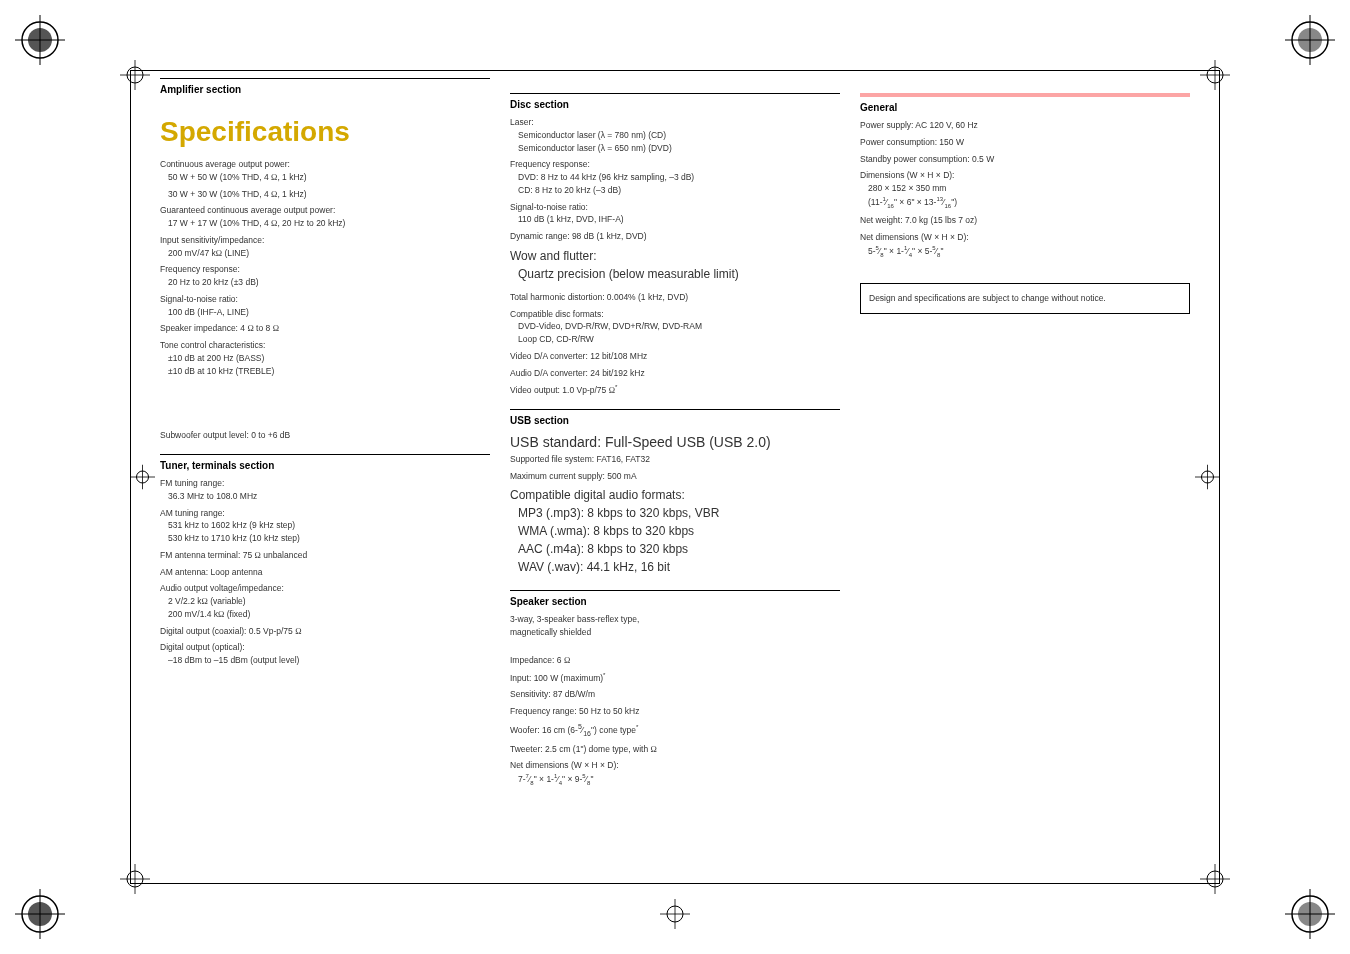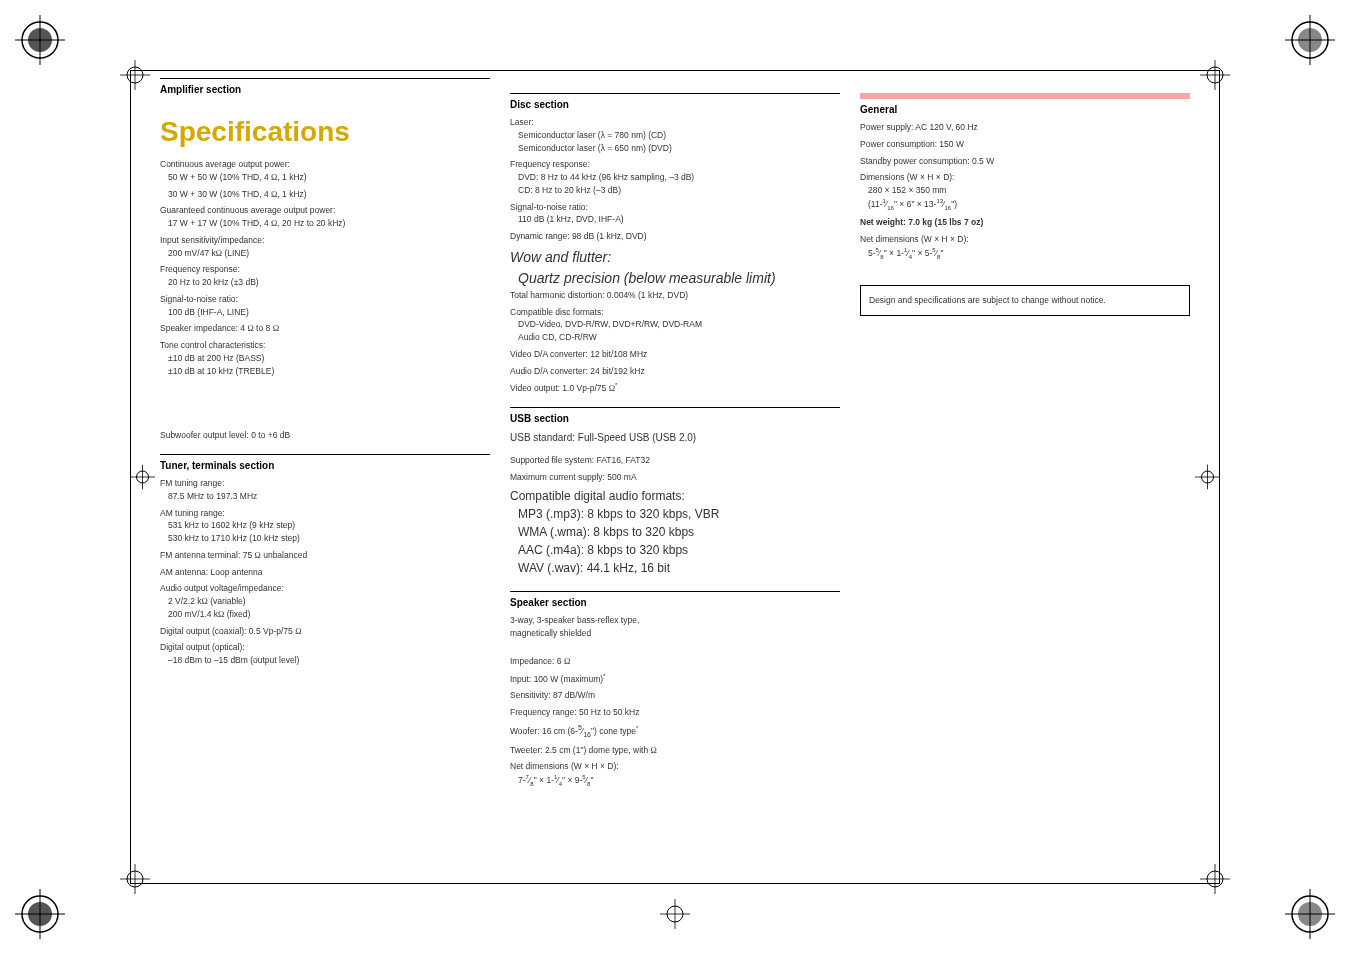--- a/index.html
+++ b/index.html
@@ -223,21 +223,21 @@
       <div style="font-size:8.5px;line-height:1.5;color:#333;margin-bottom:4px;margin-top:48px;">
         Subwoofer output level: 0 to +6 dB
       </div>
 
       <div style="border-top:1px solid #000;padding-top:4px;margin-top:8px;margin-bottom:6px;">
         <span style="font-size:10px;font-weight:bold;">Tuner, terminals section</span>
       </div>
 
       <div style="font-size:8.5px;line-height:1.5;color:#333;margin-bottom:4px;">
         FM tuning range:<br>
-        <span style="padding-left:8px;">87.5 MHz to 197.3 MHz</span>
+        <span style="padding-left:8px;">36.3 MHz to 108.0 MHz</span>
       </div>
 
       <div style="font-size:8.5px;line-height:1.5;color:#333;margin-bottom:4px;">
         AM tuning range:<br>
         <span style="padding-left:8px;">531 kHz to 1602 kHz (9 kHz step)</span><br>
         <span style="padding-left:8px;">530 kHz to 1710 kHz (10 kHz step)</span>
       </div>
 
       <div style="font-size:8.5px;line-height:1.5;color:#333;margin-bottom:4px;">
         FM antenna terminal: 75 <span class="omega">Ω</span> unbalanced
@@ -284,52 +284,52 @@
 
       <div style="font-size:8.5px;line-height:1.5;color:#333;margin-bottom:4px;">
         Signal-to-noise ratio:<br>
         <span style="padding-left:8px;">110 dB (1 kHz, DVD, IHF-A)</span>
       </div>
 
       <div style="font-size:8.5px;line-height:1.5;color:#333;margin-bottom:4px;">
         Dynamic range: 98 dB (1 kHz, DVD)
       </div>
 
-      <div style="font-size:14px;line-height:1.5;color:#333;margin-bottom:0;font-style:italic;">
+      <div style="font-size:12px;line-height:1.5;color:#333;margin-bottom:8px;">
         Wow and flutter:<br>
         <span style="padding-left:8px;">Quartz precision (below measurable limit)</span>
       </div>
 
       <div style="font-size:8.5px;line-height:1.5;color:#333;margin-bottom:4px;">
         Total harmonic distortion: 0.004% (1 kHz, DVD)
       </div>
 
       <div style="font-size:8.5px;line-height:1.5;color:#333;margin-bottom:4px;">
         Compatible disc formats:<br>
         <span style="padding-left:8px;">DVD-Video, DVD-R/RW, DVD+R/RW, DVD-RAM</span><br>
-        <span style="padding-left:8px;">Audio CD, CD-R/RW</span>
+        <span style="padding-left:8px;">Loop CD, CD-R/RW</span>
       </div>
 
       <div style="font-size:8.5px;line-height:1.5;color:#333;margin-bottom:4px;">
         Video D/A converter: 12 bit/108 MHz
       </div>
 
       <div style="font-size:8.5px;line-height:1.5;color:#333;margin-bottom:4px;">
         Audio D/A converter: 24 bit/192 kHz
       </div>
 
       <div style="font-size:8.5px;line-height:1.5;color:#333;margin-bottom:4px;">
         Video output: 1.0 Vp-p/75 <span class="omega">Ω</span><sup style="font-size:6px;">*</sup>
       </div>
 
       <div style="border-top:1px solid #000;padding-top:4px;margin-top:8px;margin-bottom:6px;">
         <span style="font-size:10px;font-weight:bold;">USB section</span>
       </div>
 
-      <div style="font-size:10px;line-height:1.5;color:#333;margin-bottom:9px;">
+      <div style="font-size:14px;line-height:1.5;color:#333;margin-bottom:0;">
         USB standard: Full-Speed USB (USB 2.0)
       </div>
 
       <div style="font-size:8.5px;line-height:1.5;color:#333;margin-bottom:4px;">
         Supported file system: FAT16, FAT32
       </div>
 
       <div style="font-size:8.5px;line-height:1.5;color:#333;margin-bottom:4px;">
         Maximum current supply: 500 mA
       </div>
@@ -377,21 +377,21 @@
 
       <div style="font-size:8.5px;line-height:1.5;color:#333;margin-bottom:4px;">
         Net dimensions (W × H × D):<br>
         <span style="padding-left:8px;">7-<sup style="font-size:6px;">7</sup>⁄<sub style="font-size:6px;">8</sub>" × 1-<sup style="font-size:6px;">1</sup>⁄<sub style="font-size:6px;">4</sub>" × 9-<sup style="font-size:6px;">5</sup>⁄<sub style="font-size:6px;">8</sub>"</span>
       </div>
 
     </div>
 
     <div style="flex:1;display:flex;flex-direction:column;padding-top:15px;">
 
-      <div style="border-top:6px solid #fca5a5;padding-top:4px;margin-bottom:6px;">
+      <div style="border-top:4px solid #fca5a5;padding-top:4px;margin-bottom:6px;">
         <span style="font-size:10px;font-weight:bold;">General</span>
       </div>
 
       <div style="font-size:8.5px;line-height:1.5;color:#333;margin-bottom:4px;">
         Power supply: AC 120 V, 60 Hz
       </div>
 
       <div style="font-size:8.5px;line-height:1.5;color:#333;margin-bottom:4px;">
         Power consumption: 150 W
       </div>
@@ -399,21 +399,21 @@
       <div style="font-size:8.5px;line-height:1.5;color:#333;margin-bottom:4px;">
         Standby power consumption: 0.5 W
       </div>
 
       <div style="font-size:8.5px;line-height:1.5;color:#333;margin-bottom:4px;">
         Dimensions (W × H × D):<br>
         <span style="padding-left:8px;">280 × 152 × 350 mm</span><br>
         <span style="padding-left:8px;">(11-<sup style="font-size:6px;">1</sup>⁄<sub style="font-size:6px;">16</sub>" × 6" × 13-<sup style="font-size:6px;">13</sup>⁄<sub style="font-size:6px;">16</sub>")</span>
       </div>
 
-      <div style="font-size:8.5px;line-height:1.5;color:#333;margin-bottom:4px;font-weight:bold;">
+      <div style="font-size:8.5px;line-height:1.5;color:#333;margin-bottom:4px;">
         Net weight: 7.0 kg (15 lbs 7 oz)
       </div>
 
       <div style="font-size:8.5px;line-height:1.5;color:#333;margin-bottom:4px;">
         Net dimensions (W × H × D):<br>
         <span style="padding-left:8px;">5-<sup style="font-size:6px;">5</sup>⁄<sub style="font-size:6px;">8</sub>" × 1-<sup style="font-size:6px;">1</sup>⁄<sub style="font-size:6px;">4</sub>" × 5-<sup style="font-size:6px;">5</sup>⁄<sub style="font-size:6px;">8</sub>"</span>
       </div>
 
       <div style="border:1px solid #000;padding:8px;margin-top:20px;font-size:8.5px;line-height:1.5;color:#333;">
         Design and specifications are subject to change without notice.

